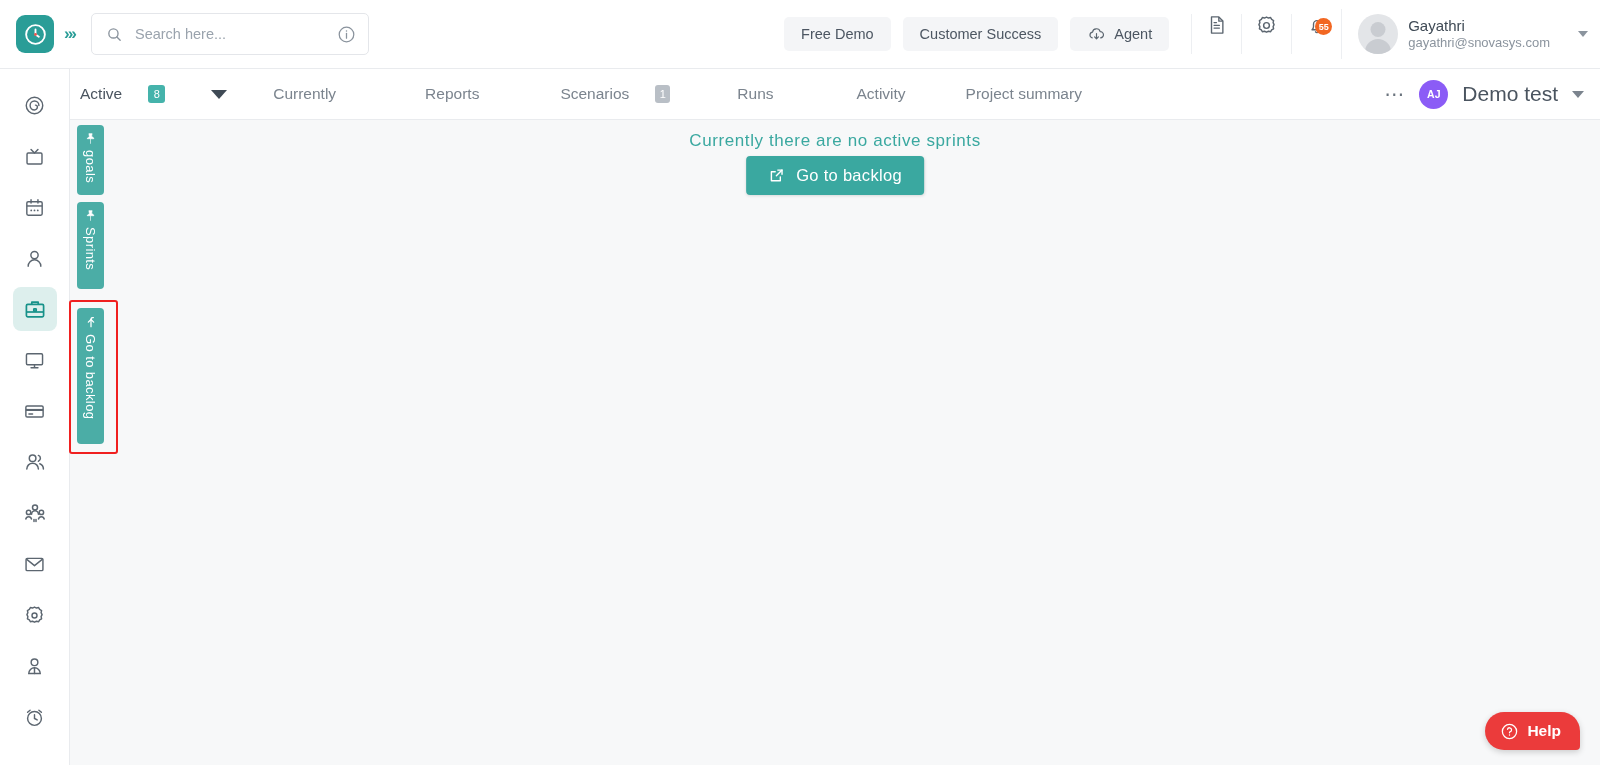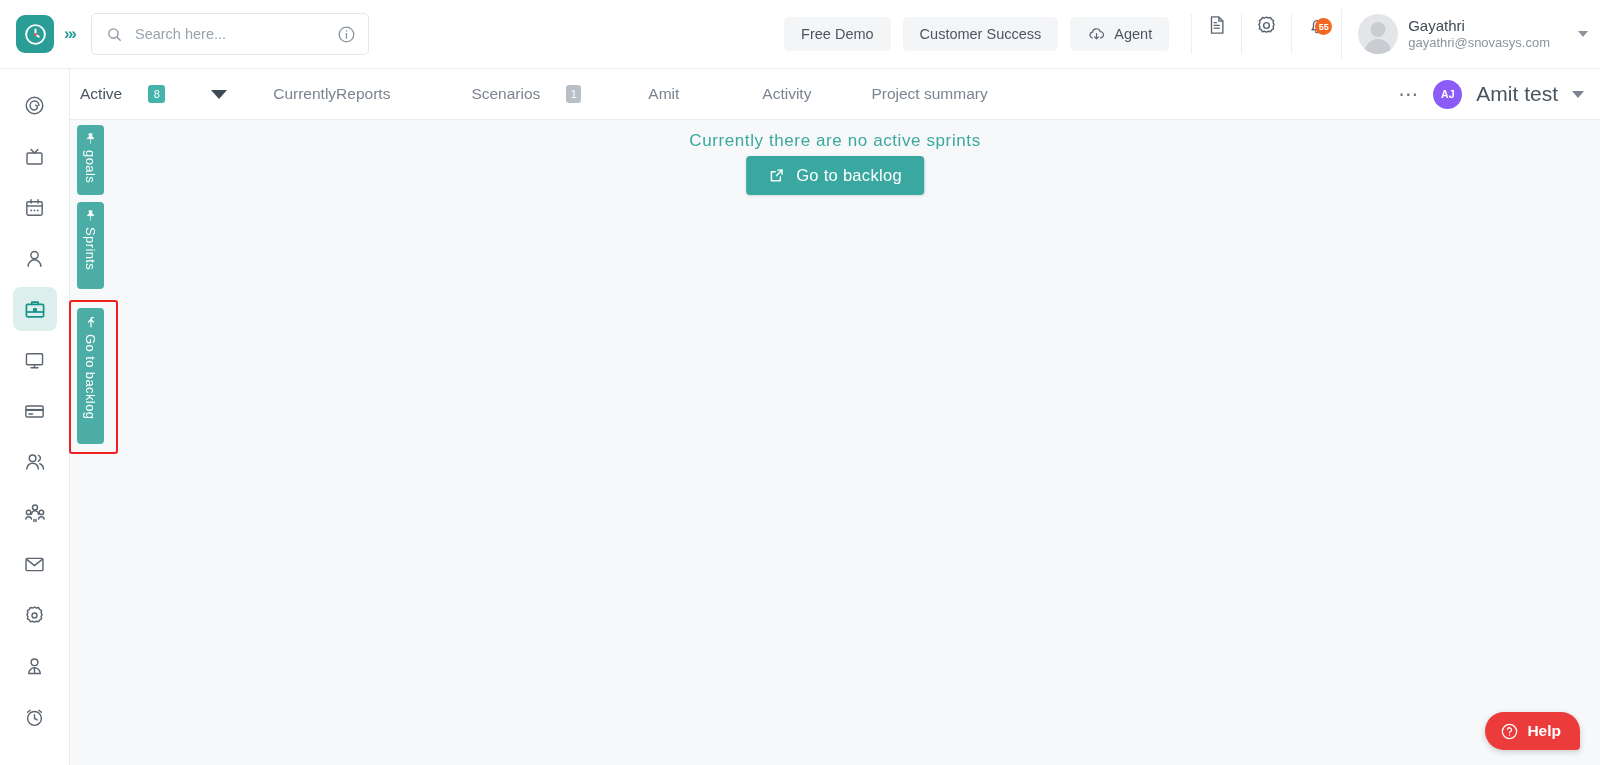--- a/index.html
+++ b/index.html
@@ -425,45 +425,45 @@
   <div class="tab current" style="margin-left:10px;">
     <span>Active</span>
     <span class="badge-teal">8</span>
   </div>
   <div class="tab-caret" style="margin-left:46px;"></div>
 
   <div class="tab" style="margin-left:46px;">
     <span>Currently</span>
   </div>
 
-  <div class="tab" style="">
+  <div class="tab" style="margin-left:89px;">
     <span>Reports</span>
   </div>
 
   <div class="tab" style="margin-left:81px;">
     <span>Scenarios</span>
     <span class="badge-grey">1</span>
   </div>
 
   <div class="tab" style="margin-left:67px;">
-    <span>Amit</span>
+    <span>Runs</span>
   </div>
 
   <div class="tab" style="margin-left:83px;">
     <span>Activity</span>
   </div>
 
   <div class="tab" style="margin-left:60px;">
     <span>Project summary</span>
   </div>
 
   <div class="tabbar-right">
     <div class="dots">⋯</div>
     <div class="avatar-sm">AJ</div>
-    <div class="proj-name">Amit test</div>
+    <div class="proj-name">Demo test</div>
     <div class="proj-caret"></div>
   </div>
 </div>
 
 <div class="canvas">
 
   <div class="empty-msg">Currently there are no active sprints</div>
 
   <button class="backlog-btn">
     <span>

